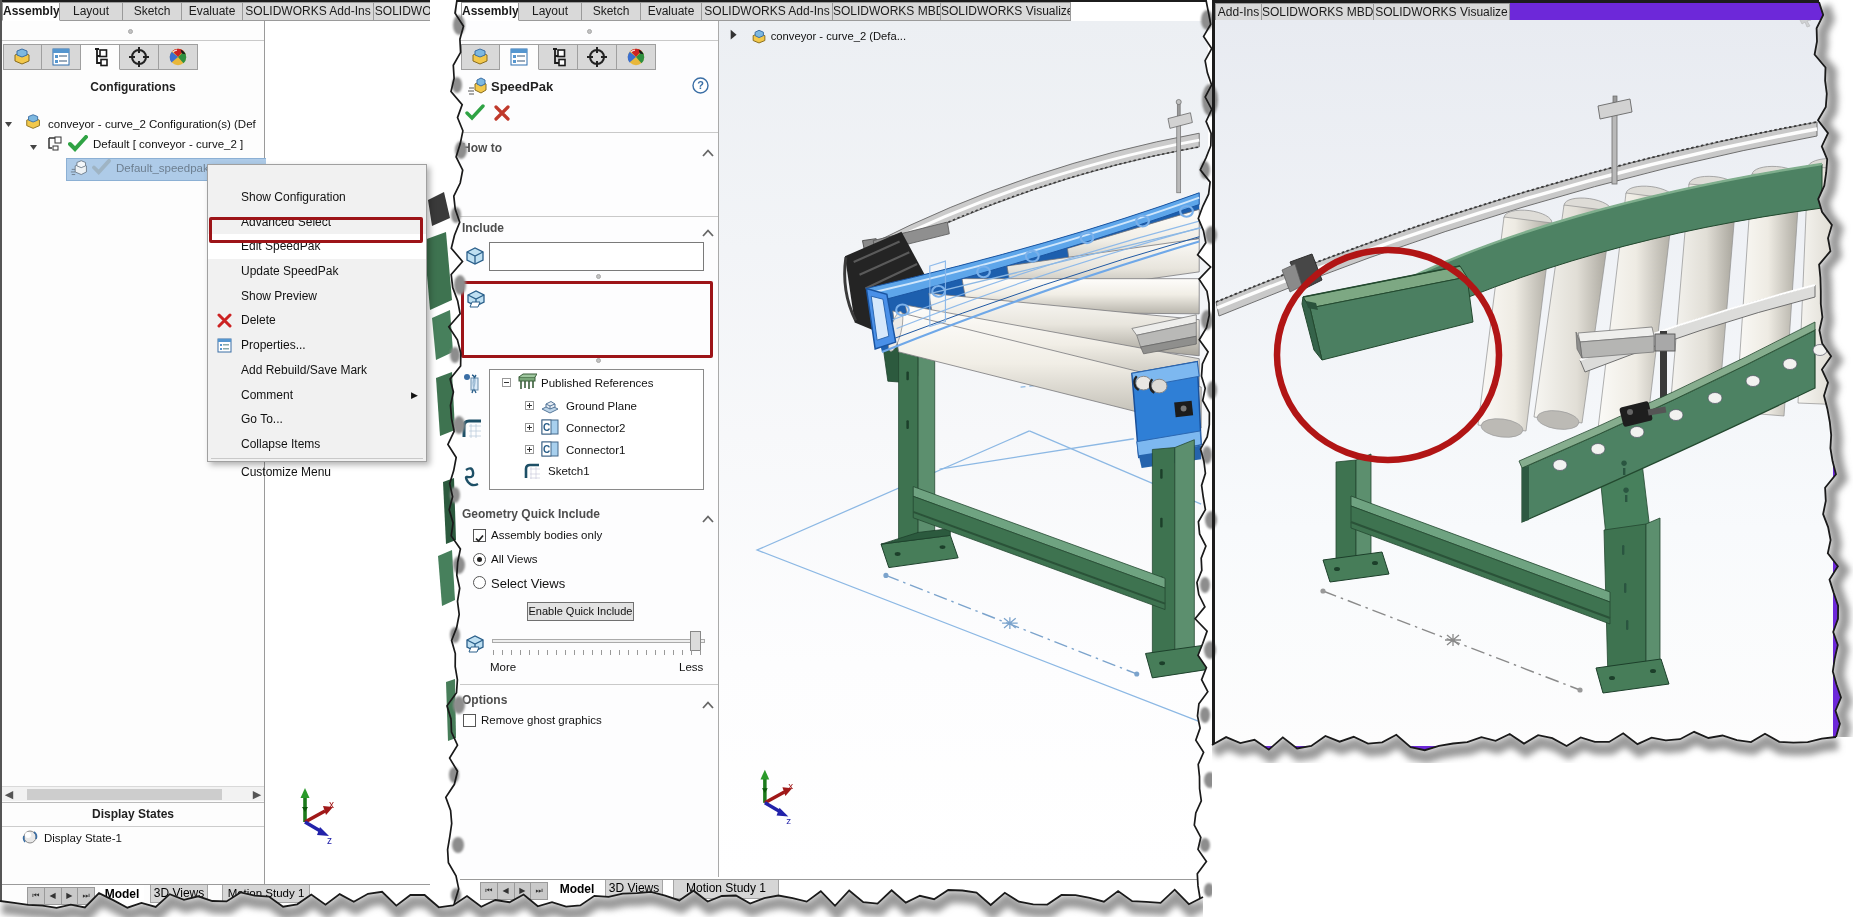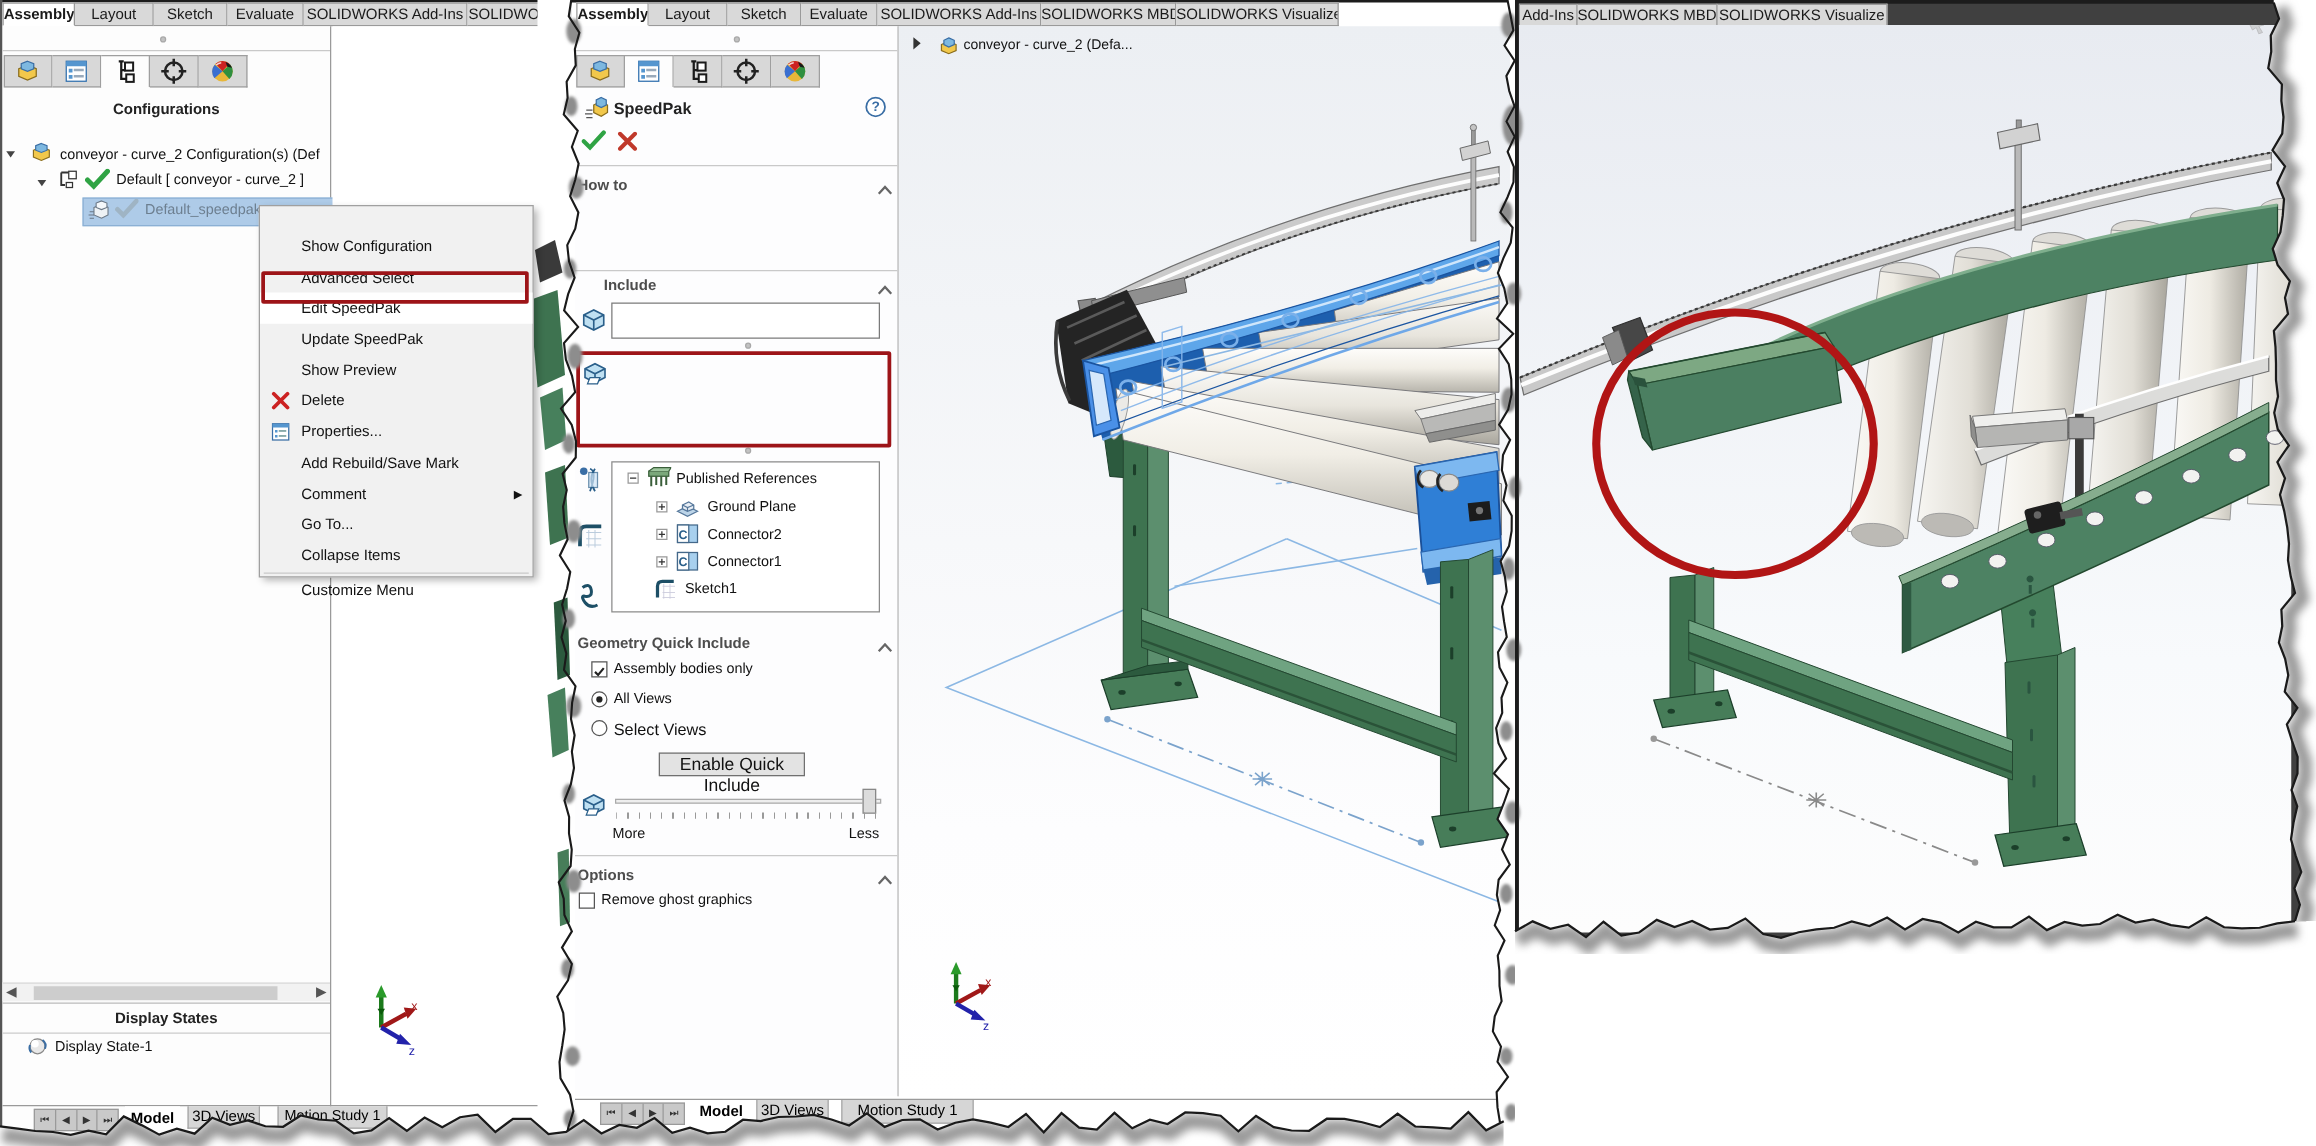--- a/index.html
+++ b/index.html
@@ -233,21 +233,21 @@
         </svg></div>
   <div class="abs" style="left:37px;top:105px;"><svg width="16" height="16" viewBox="0 0 16 16">
           <path d="M2 2 L14 14 M14 2 L2 14" stroke="#c0392b" stroke-width="3.2" stroke-linecap="round"></path>
         </svg></div>
   <div class="sep" style="left:3px;top:132px;width:258px;"></div>
   <div class="abs hdr" style="left:5px;top:141px;">How to</div>
   <div class="abs" style="left:245px;top:143px;"><svg width="12" height="8">
           <path d="M1 7 L6 1.5 L11 7" fill="none" stroke="#666" stroke-width="1.8"></path>
         </svg></div>
   <div class="sep" style="left:3px;top:216px;width:258px;"></div>
-  <div class="abs hdr" style="left:5px;top:221px;margin-left:21px;">Include</div>
+  <div class="abs hdr" style="left:5px;top:221px;">Include</div>
   <div class="abs" style="left:245px;top:223px;"><svg width="12" height="8">
           <path d="M1 7 L6 1.5 L11 7" fill="none" stroke="#666" stroke-width="1.8"></path>
         </svg></div>
   <div class="abs" style="left:6px;top:244px;"><svg width="24" height="24" viewBox="0 0 24 24">
           <path d="M4 8 L12 4 L20 8 L20 16 L12 20 L4 16 Z" fill="#bfe0f2" stroke="#2a5f8a" stroke-width="1.3"></path>
           <path d="M4 8 L12 12 L20 8 M12 12 L12 20" fill="none" stroke="#2a5f8a" stroke-width="1.3"></path>
         </svg></div>
   <div class="abs" style="left:32px;top:242px;width:215px;height:29px;background:#fff;border:1px solid #7a7a7a;box-sizing:border-box;"></div>
   <div class="gripdot" style="left:139px;top:274px;"></div>
 
@@ -325,21 +325,21 @@
   <div class="abs" style="left:16px;top:529px;width:13px;height:13px;background:#fff;border:1px solid #555;box-sizing:border-box;"><svg width="11" height="11" viewBox="0 0 11 11">
           <path d="M2 5.5 L4.5 8 L9 2.5" fill="none" stroke="#222" stroke-width="1.7"></path>
         </svg></div>
   <div class="abs" style="left:34px;top:529px;font-size:11.5px;color:#111;">Assembly bodies only</div>
   <div class="abs" style="left:16px;top:553px;width:13px;height:13px;border:1px solid #555;border-radius:50%;box-sizing:border-box;background:#fff;">
         <div style="position:absolute;left:3px;top:3px;width:5px;height:5px;border-radius:50%;background:#222;"></div>
       </div>
   <div class="abs" style="left:34px;top:553px;font-size:11.5px;color:#111;">All Views</div>
   <div class="abs" style="left:16px;top:576px;width:13px;height:13px;border:1px solid #555;border-radius:50%;box-sizing:border-box;background:#fff;"></div>
   <div class="abs" style="left:34px;top:576px;font-size:13px;color:#111;">Select Views</div>
-  <div class="abs" style="left:70px;top:602px;width:117px;height:19px;background:#e3e3e3;border:1px solid #707070;box-sizing:border-box;font-size:14px;color:#111;text-align:center;line-height:17px;">Enable Quick Include</div>
+  <div class="abs" style="left:70px;top:602px;width:107px;height:19px;background:#e3e3e3;border:1px solid #707070;box-sizing:border-box;font-size:11px;color:#111;text-align:center;line-height:17px;">Enable Quick Include</div>
   <div class="abs" style="left:6px;top:633px;"><svg width="24" height="24" viewBox="0 0 24 22">
           <path d="M4 6 L12 2 L20 6 L20 13 L12 17 L4 13 Z" fill="#bfe0f2" stroke="#2a5f8a" stroke-width="1.3"></path>
           <path d="M4 6 L12 10 L20 6 M12 10 L12 17" fill="none" stroke="#2a5f8a" stroke-width="1.3"></path>
           <path d="M8 13 h8 l-2 5 h-8 z" fill="#fff" stroke="#2a5f8a"></path>
         </svg></div>
   <div class="abs" style="left:35px;top:639px;width:213px;height:4px;background:#eee;border:1px solid #aaa;box-sizing:border-box;"></div>
   <div class="abs" style="left:233px;top:631px;width:11px;height:20px;background:#dcdcdc;border:1px solid #888;box-sizing:border-box;"></div>
   <div class="abs" style="left:36px;top:650px;width:212px;height:5px;background:repeating-linear-gradient(90deg,#999 0,#999 1px,transparent 1px,transparent 9px);"></div>
   <div class="abs" style="left:33px;top:661px;font-size:11.5px;color:#111;">More</div>
   <div class="abs" style="left:222px;top:661px;font-size:11.5px;color:#111;">Less</div>
@@ -500,21 +500,21 @@
       <div style="width:16px;border-right:1px solid #9a9a9a;font-size:8px;color:#333;text-align:center;line-height:15px;">◀</div>
       <div style="width:16px;border-right:1px solid #9a9a9a;font-size:8px;color:#333;text-align:center;line-height:15px;">▶</div>
       <div style="width:16px;font-size:8px;color:#333;text-align:center;line-height:15px;">⏭</div>
     </div>
     <div class="abs" style="left:95px;top:0;width:50px;height:20px;background:#fff;font-weight:bold;font-size:12px;text-align:center;line-height:19px;">Model</div>
     <div class="abs" style="left:148px;top:0px;width:58px;height:19px;background:#d6d6d6;border:1px solid #a5a5a5;border-top:none;font-size:12px;text-align:center;line-height:17px;box-sizing:border-box;">3D Views</div>
     <div class="abs" style="left:216px;top:0px;width:106px;height:19px;background:#d6d6d6;border:1px solid #a5a5a5;border-top:none;font-size:12px;text-align:center;line-height:17px;box-sizing:border-box;">Motion Study 1</div>
   </div>
 </div>
 
-<div class="abs" style="left:1212px;top:0;width:633px;height:760px;background:#404040;">
+<div class="abs" style="left:1212px;top:0;width:633px;height:760px;background:#6d28d9;">
   <div class="abs" style="left:0;top:0;width:620px;height:3px;background:#1c1c1c;"></div>
   <div class="abs" style="left:0;top:0;width:3px;height:748px;background:#1c1c1c;"></div>
   <div class="tabbar" style="left:3px;top:3px;">
     <div class="tab first" style="width:47px;">Add-Ins</div>
     <div class="tab" style="width:112px;">SOLIDWORKS MBD</div>
     <div class="tab" style="width:136px;">SOLIDWORKS Visualize</div>
   </div>
   <div class="abs" style="left:3px;top:20px;width:618px;height:726px;background:linear-gradient(#e8ebf1,#f8fafc 70%,#fdfdfd);"></div>
   <svg class="abs" style="left:3px;top:20px;" width="618" height="726" viewBox="1215 20 618 726">
     <defs>

